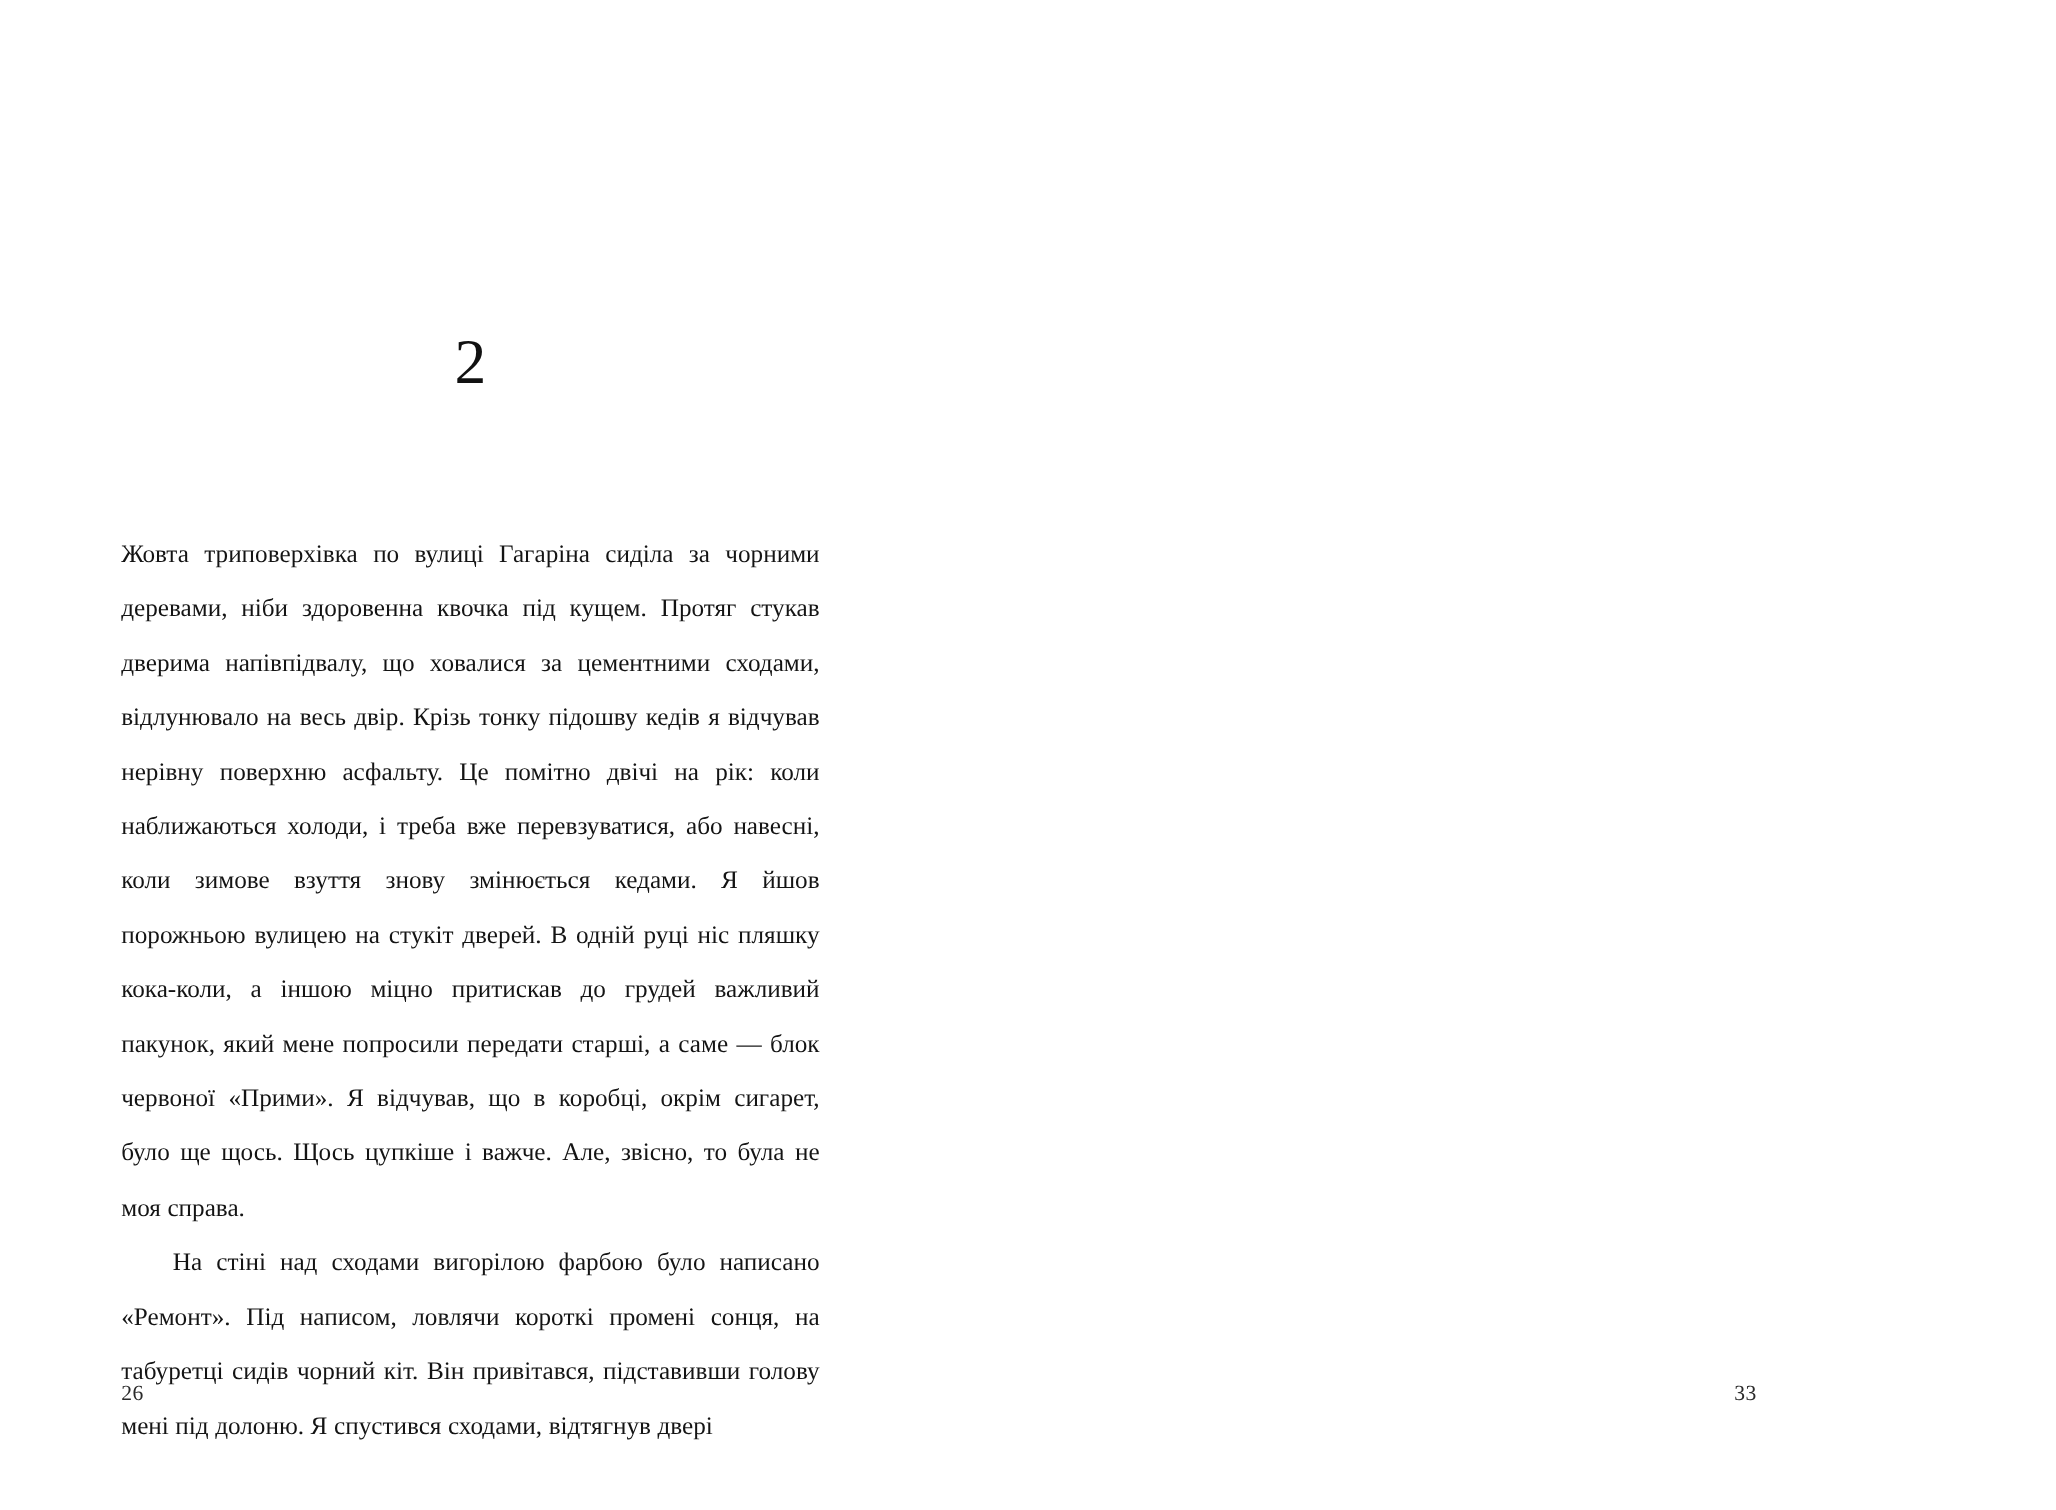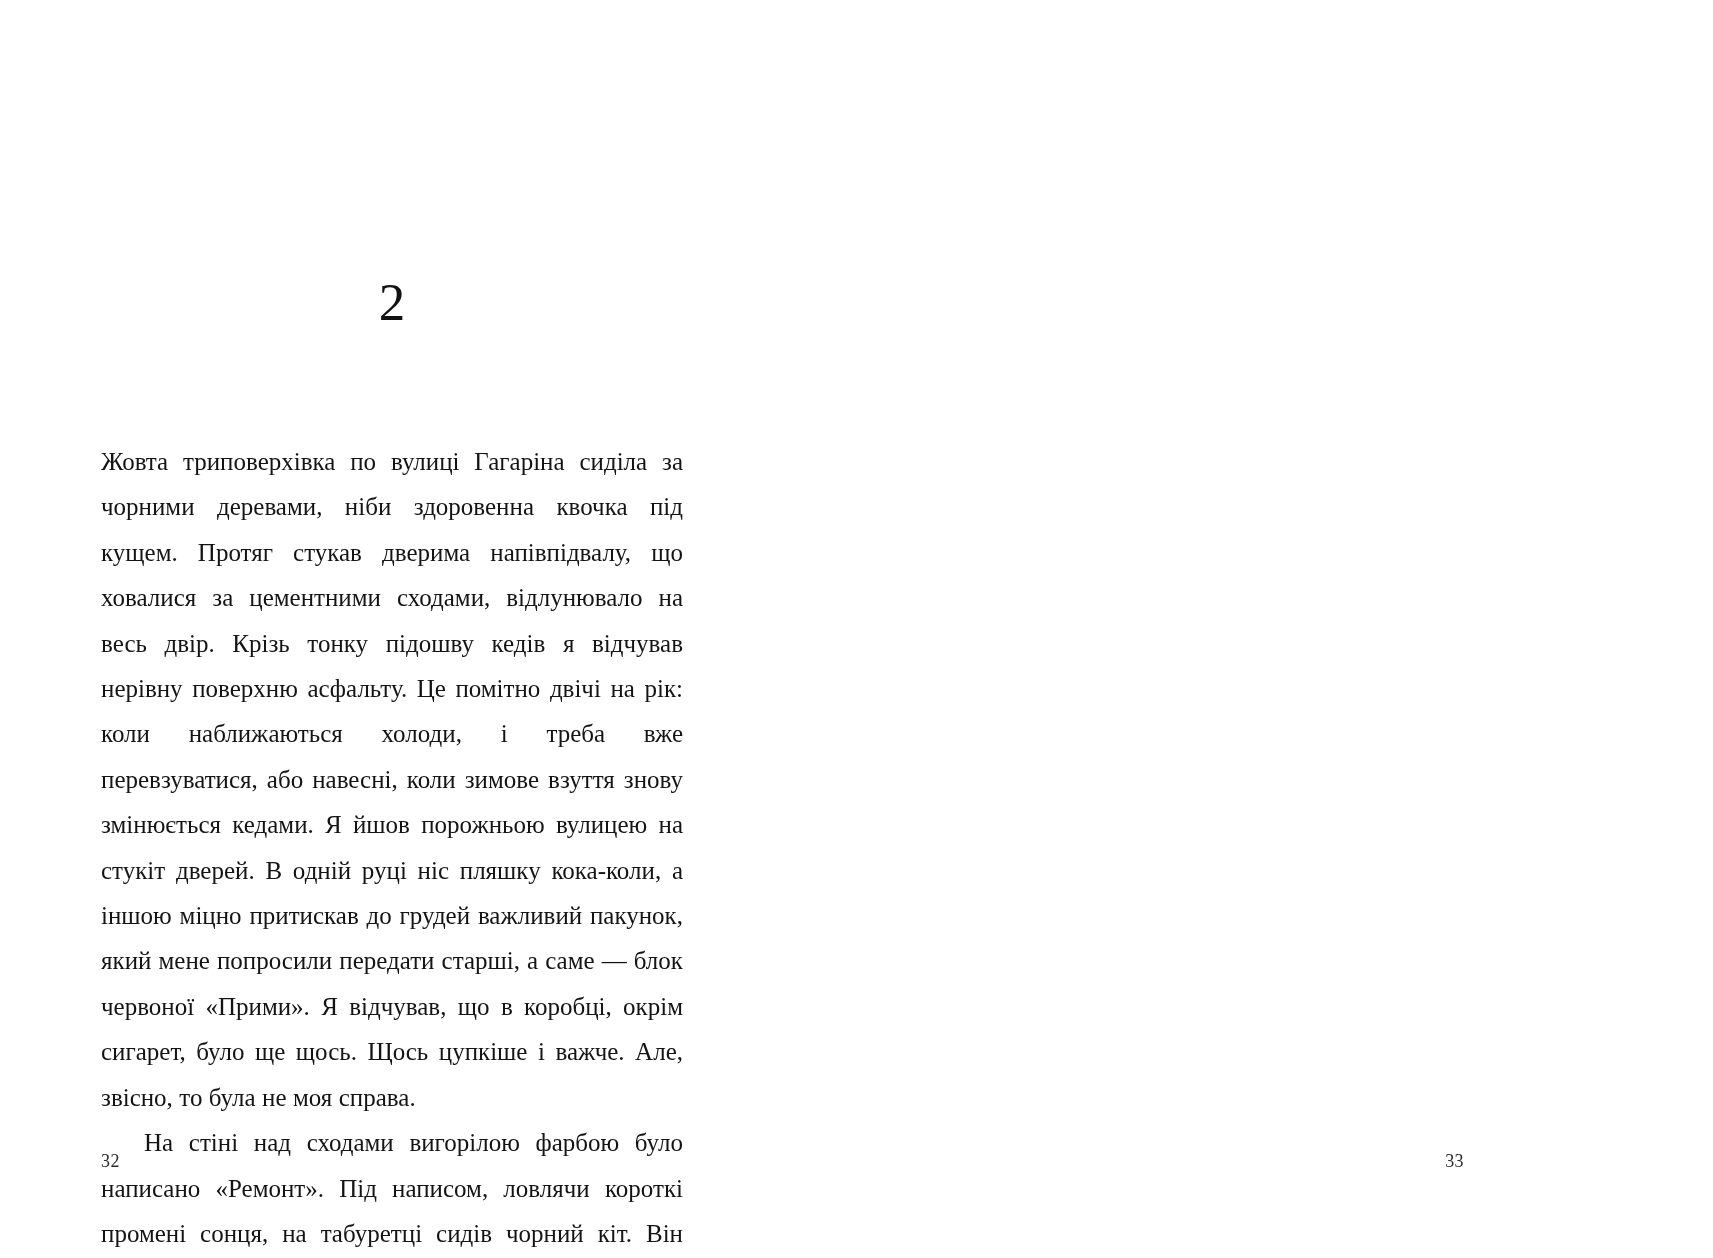--- a/index.html
+++ b/index.html
@@ -54,21 +54,21 @@
     color: #111111;
   }
 
   .body-block {
     margin: 0;
   }
   .page-left .body-block { padding-top: 110px; }
 
   p.para {
     margin: 0;
-    font-size: 25px;
+    font-size: 21px;
     line-height: 45.4px;
     text-align: justify;
     text-justify: inter-word;
     hyphens: manual;
     color: #141414;
     word-spacing: 0.2px;
   }
   p.para.indent { text-indent: 43px; }
   p.para.flush  { text-indent: 0; }
 
@@ -92,21 +92,21 @@
 <div class="book-spread">
 
   <div class="page page-left">
     <div class="text-column">
       <div class="chapter-number">2</div>
       <div class="body-block">
         <p class="para flush">Жовта триповерхівка по вулиці Гагаріна сиділа за чорними деревами, ніби здоровенна квочка під кущем. Протяг стукав дверима напівпідвалу, що ховалися за цементними сходами, відлунювало на весь двір. Крізь тонку підошву кедів я відчував нерівну поверхню асфальту. Це помітно двічі на рік: коли наближаються холоди, і треба вже перевзуватися, або навесні, коли зимове взуття знову змінюється кедами. Я йшов порожньою вулицею на стукіт дверей. В одній руці ніс пляшку кока-коли, а іншою міцно притискав до грудей важливий пакунок, який мене попросили передати старші, а саме — блок червоної «Прими». Я відчував, що в коробці, окрім сигарет, було ще щось. Щось цупкіше і важче. Але, звісно, то була не моя справа.</p>
         <p class="para indent">На стіні над сходами вигорілою фарбою було написано «Ремонт». Під написом, ловлячи короткі промені сонця, на табуретці сидів чорний кіт. Він привітався, підставивши голову мені під долоню. Я спустився сходами, відтягнув двері</p>
       </div>
     </div>
-    <div class="folio folio-left">32</div>
+    <div class="folio folio-left">26</div>
   </div>
 
   <div class="page page-right">
 
     <div class="folio folio-right">33</div>
   </div>
 
 </div>
 
 </body></html>

